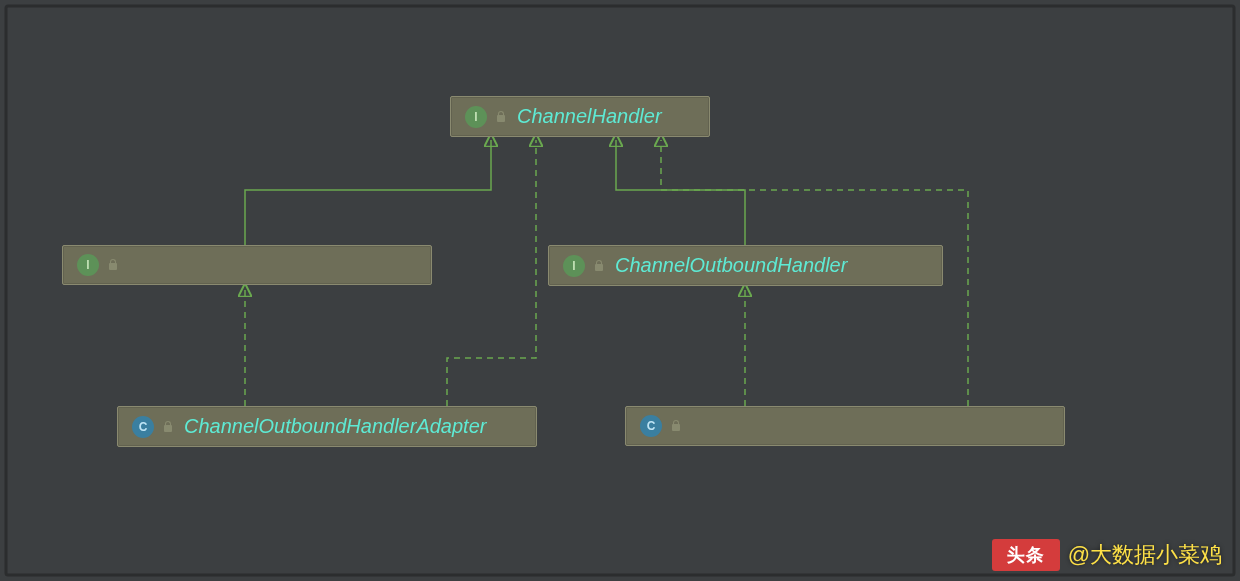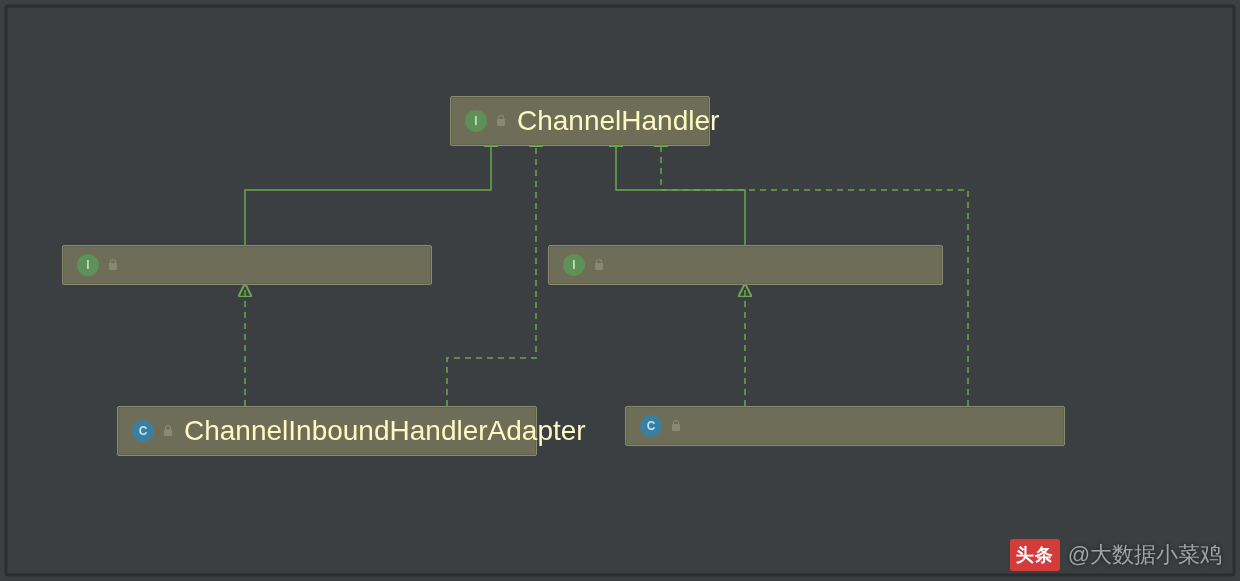--- a/index.html
+++ b/index.html
@@ -55,23 +55,24 @@
     content: "";
     position: absolute;
     left: 3px; top: 1px;
     width: 4px; height: 6px;
     border: 1.5px solid #888a6f;
     border-bottom: none;
     border-radius: 3px 3px 0 0;
     background: transparent;
   }
   .label {
-    color: #fef9c3;
-    font-size: 28px;
+    color: #5eead4;
+    font-size: 20px;
     white-space: nowrap;
+    font-style: italic;
   }
   svg.connectors {
     position: absolute;
     left: 0; top: 0;
     width: 1240px;
     height: 581px;
     pointer-events: none;
   }
   .watermark {
     position: absolute;
@@ -79,26 +80,26 @@
     bottom: 10px;
     display: flex;
     align-items: center;
     gap: 8px;
   }
   .wm-logo {
     background: #d43c3c;
     color: #fff;
     font-size: 18px;
     font-weight: 700;
-    padding: 4px 6px;
+    padding: 4px 15px;
     border-radius: 3px;
     letter-spacing: 1px;
   }
   .wm-text {
-    color: #a3a3a3;
+    color: #fde047;
     font-size: 22px;
     font-weight: 500;
     text-shadow: 0 0 4px rgba(0,0,0,.6);
   }
 </style>
 </head>
 <body>
 
 <svg class="connectors">
   <defs>
@@ -129,26 +130,27 @@
 </div>
 
 <div class="node" style="left:62px; top:245px; width:370px;">
   <span class="icon icon-i">I</span>
   <span class="lock"></span>
 </div>
 
 <div class="node" style="left:548px; top:245px; width:395px;">
   <span class="icon icon-i">I</span>
   <span class="lock"></span>
+  <span class="label">ChannelOutboundHandler</span>
 </div>
 
 <div class="node" style="left:117px; top:406px; width:420px;">
   <span class="icon icon-c">C</span>
   <span class="lock"></span>
-  <span class="label">ChannelInboundHandlerAdapter</span>
+  <span class="label">ChannelOutboundHandlerAdapter</span>
 </div>
 
 <div class="node" style="left:625px; top:406px; width:440px;">
   <span class="icon icon-c">C</span>
   <span class="lock"></span>
 </div>
 
 <div class="watermark">
   <span class="wm-logo">头条</span>
   <span class="wm-text">@大数据小菜鸡</span>

